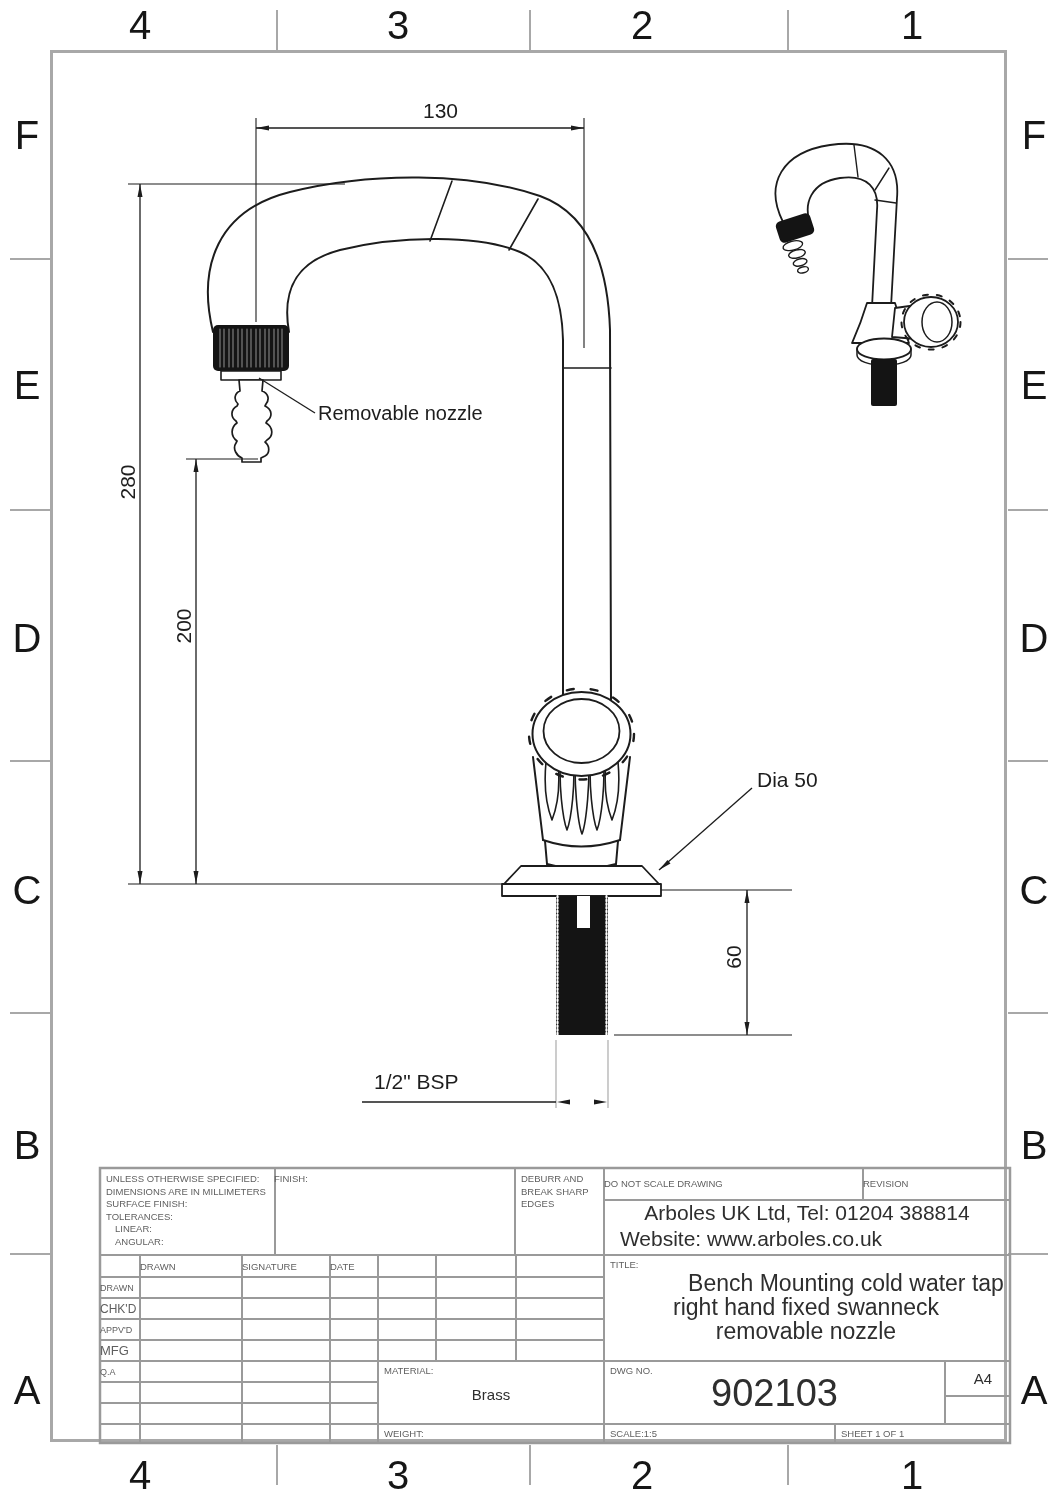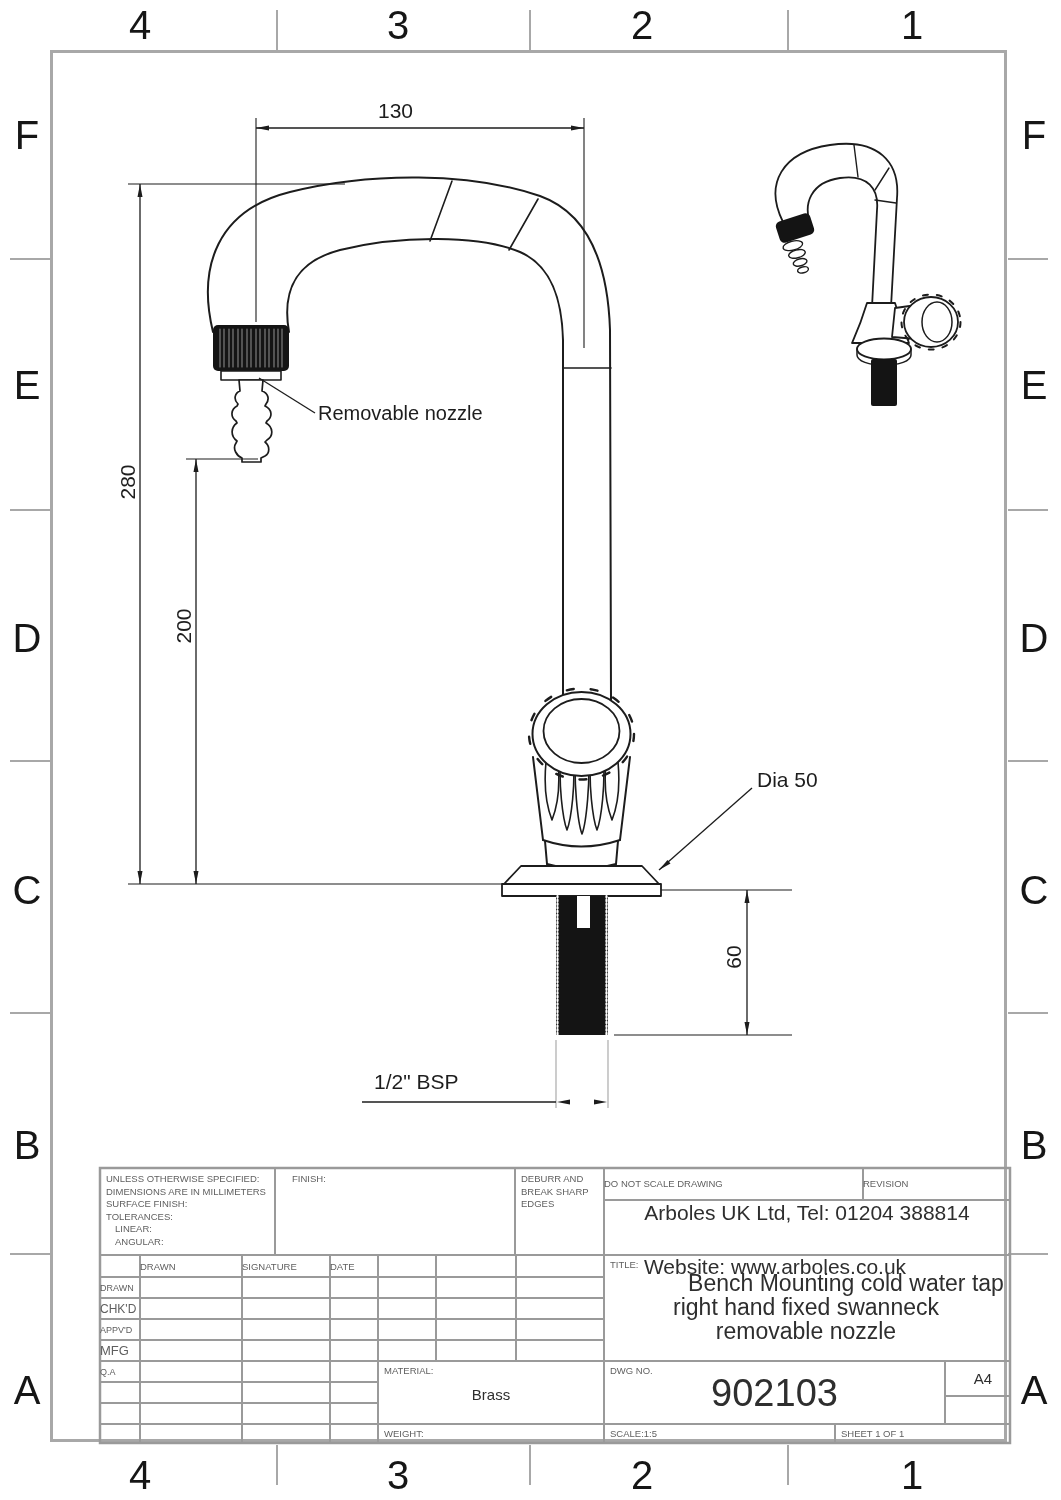--- a/index.html
+++ b/index.html
@@ -6,21 +6,21 @@
   .sheet{position:relative;width:1061px;height:1500px;background:#ffffff;
          font-family:"Liberation Sans",sans-serif;overflow:hidden;}
   .zone{position:absolute;color:#161616;font-size:40px;line-height:46px;
         text-align:center;width:60px;font-weight:400;}
   .zone-row{width:44px;}
   .tick{position:absolute;background:#a8a8a8;}
   .frame{position:absolute;left:50px;top:50px;width:957px;height:1392px;
          border:3px solid #a8a8a8;box-sizing:border-box;}
   svg.draw{position:absolute;left:0;top:0;}
   .dim{position:absolute;color:#1d1d1d;font-size:21px;white-space:nowrap;}
-  .dimc{text-align:left;}
+  .dimc{text-align:right;}
   .vdim{transform:rotate(-90deg);transform-origin:center center;text-align:center;}
   .tbt{position:absolute;color:#5f5f5f;font-size:9.5px;line-height:12.5px;white-space:nowrap;}
   .tbt .ind{padding-left:9px;}
   .ctr{text-align:left;}
   .company{position:absolute;color:#2e2e2e;font-size:21px;text-align:center;white-space:nowrap;}
   .titleline{position:absolute;color:#2e2e2e;font-size:23px;text-align:center;white-space:nowrap;}
   .dwgno{position:absolute;color:#2e2e2e;font-size:38px;text-align:center;}
   .mval{position:absolute;color:#2e2e2e;font-size:15px;text-align:center;}
 </style>
 </head>
@@ -253,30 +253,30 @@
   <div class="dim" style="left:318px;top:402px;font-size:20px;">Removable nozzle</div>
 
   <div class="tbt" style="left:106px;top:1173px;">
     <div>UNLESS OTHERWISE SPECIFIED:</div>
     <div>DIMENSIONS ARE IN MILLIMETERS</div>
     <div>SURFACE FINISH:</div>
     <div>TOLERANCES:</div>
     <div class="ind">LINEAR:</div>
     <div class="ind">ANGULAR:</div>
   </div>
-  <div class="tbt" style="left:292px;top:1173px;">FINISH:</div>
+  <div class="tbt" style="left:274px;top:1173px;">FINISH:</div>
   <div class="tbt" style="left:521px;top:1173px;">
     <div>DEBURR AND</div>
     <div>BREAK SHARP</div>
     <div>EDGES</div>
   </div>
   <div class="tbt ctr" style="left:604px;top:1178px;width:259px;">DO NOT SCALE DRAWING</div>
   <div class="tbt ctr" style="left:863px;top:1178px;width:147px;">REVISION</div>
   <div class="company" style="left:604px;top:1201px;width:406px;">Arboles UK Ltd, Tel: 01204 388814</div>
-  <div class="company" style="left:592px;top:1227px;width:366px;margin-top:28px;">Website: www.arboles.co.uk</div>
+  <div class="company" style="left:568px;top:1227px;width:366px;">Website: www.arboles.co.uk</div>
 
   <div class="tbt ctr" style="left:140px;top:1261px;width:102px;">DRAWN</div>
   <div class="tbt ctr" style="left:242px;top:1261px;width:88px;">SIGNATURE</div>
   <div class="tbt ctr" style="left:330px;top:1261px;width:48px;">DATE</div>
   <div class="tbt ctr" style="left:100px;top:1282px;width:40px;font-size:9px;">DRAWN</div>
   <div class="tbt ctr" style="left:100px;top:1303px;width:40px;font-size:12px;">CHK'D</div>
   <div class="tbt ctr" style="left:100px;top:1324px;width:40px;font-size:9px;">APPV'D</div>
   <div class="tbt ctr" style="left:100px;top:1345px;width:20px;font-size:13px;">MFG</div>
   <div class="tbt ctr" style="left:100px;top:1366px;width:40px;font-size:9px;">Q.A</div>
 

